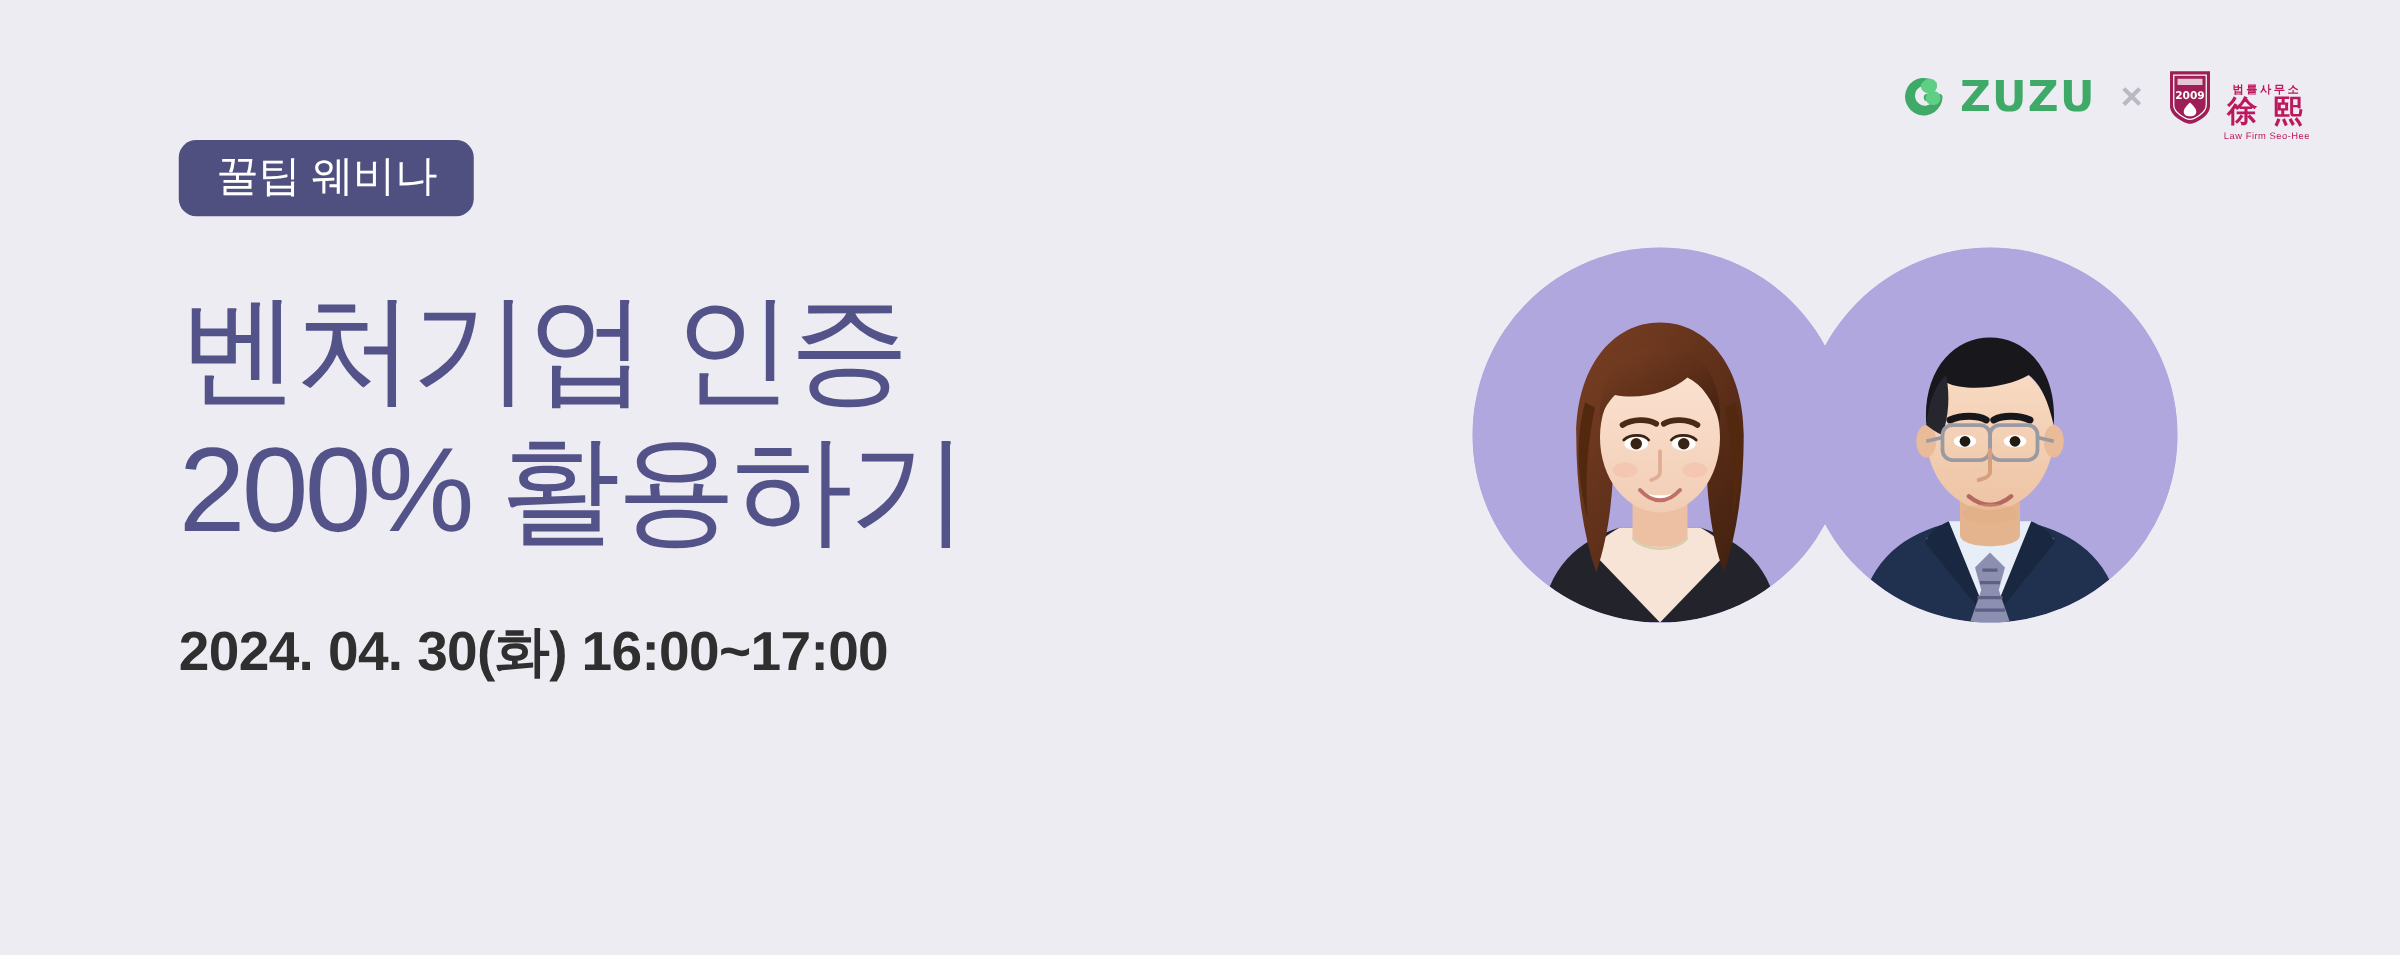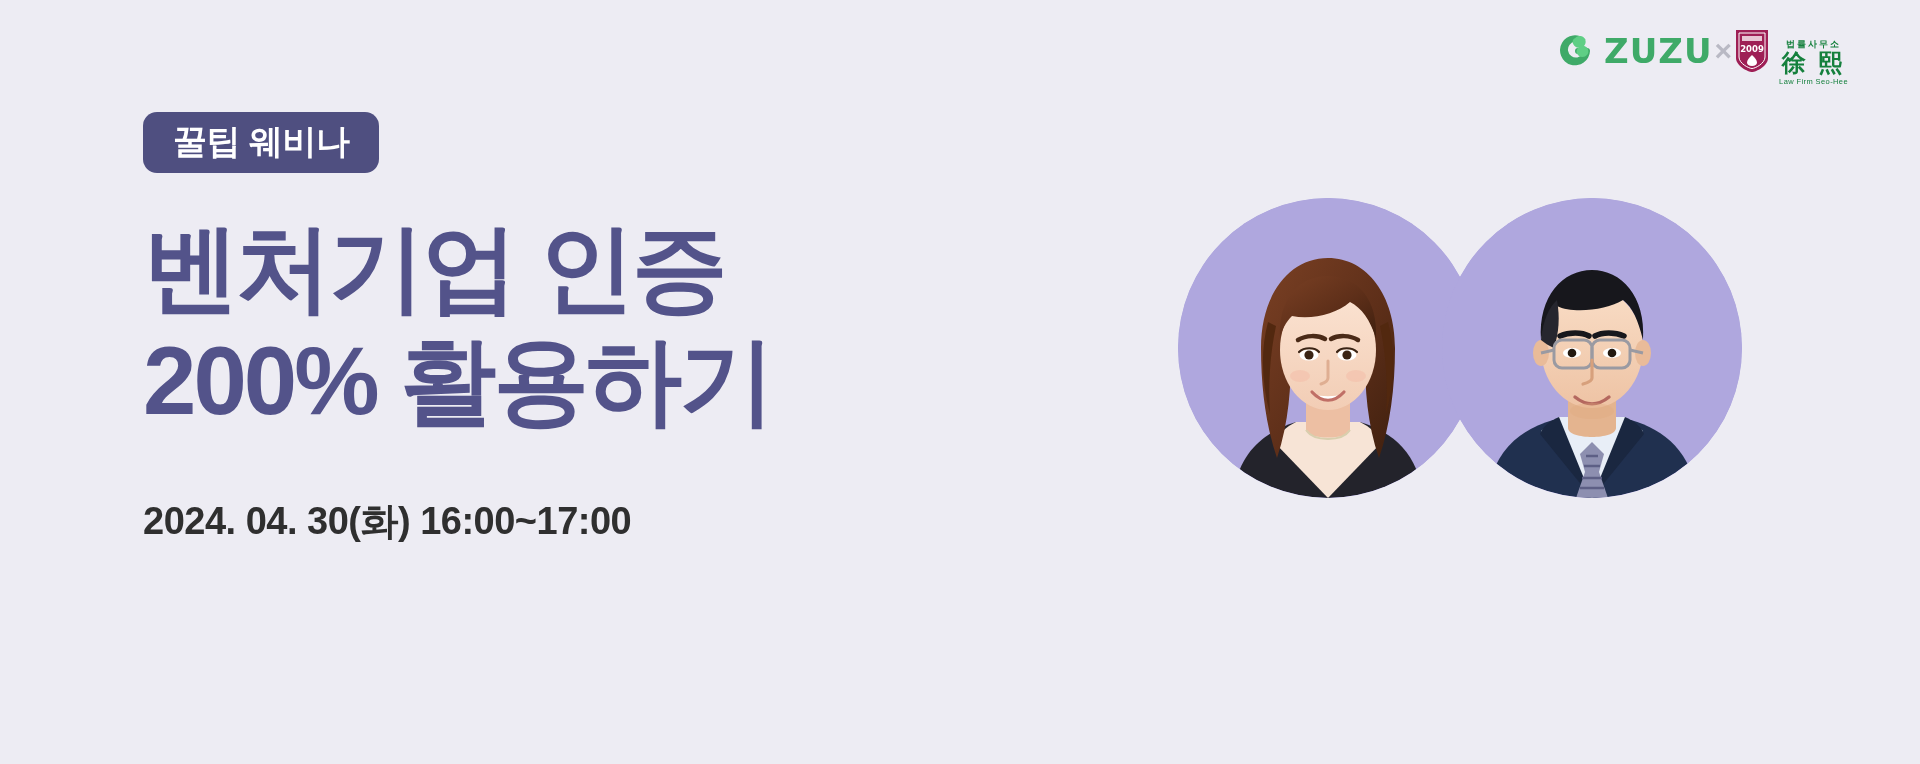--- a/index.html
+++ b/index.html
@@ -20,24 +20,25 @@
   .banner {
     position:relative;
     width:1920px;
     height:764px;
     background:#edecf3;
   }
 
   
   .logo-lockup {
     position:absolute;
-    top:22px;
+    top:49px;
     right:72px;
     display:flex;
     align-items:center;
+    gap:18px;
     height:58px;
   }
 
   .zuzu-logo {
     display:flex;
     align-items:center;
     gap:9px;
   }
   .zuzu-mark { width:36px; height:36px; display:block; }
   .zuzu-word {
@@ -62,21 +63,21 @@
     align-items:center;
     gap:9px;
   }
   .shield { width:36px; height:46px; display:block;text-align:center; }
   .lawfirm-text {
     display:flex;
     flex-direction:column;
     align-items:center;
     justify-content:center;
     line-height:1;
-    color:#15803d;
+    color:#be185d;
     margin-top:24px;
   }
   .lf-top {
     font-size:9px;
     letter-spacing:2px;
     font-weight:bold;
     margin-bottom:2px;
     white-space:nowrap;
   }
   .lf-mid {
@@ -102,40 +103,40 @@
     width:900px;
   }
 
   .badge {
     display:inline-block;
     background:#4f4f80;
     color:#ffffff;
     border-radius:14px;
     padding:12px 30px 15px 30px;
     font-size:34px;
-    font-weight:bold;
+    font-weight:normal;
     letter-spacing:-0.5px;
     line-height:1;
   }
 
   .headline {
-    margin-top:38px;
+    margin-top:50px;
     color:#53538a;
     font-size:96px;
-    font-weight:bold;
+    font-weight:normal;
     line-height:1.18;
     letter-spacing:-3px;
     white-space:nowrap;
   }
   .headline .hl-line { display:block; }
 
   .datetime {
-    margin-top:64px;
+    margin-top:50px;
     color:#2f2f2f;
-    font-size:38px;
+    font-size:44px;
     font-weight:bold;
     letter-spacing:-0.5px;
     line-height:1;
   }
 
   
   .speakers {
     position:absolute;
     left:1178px;
     top:258px;

